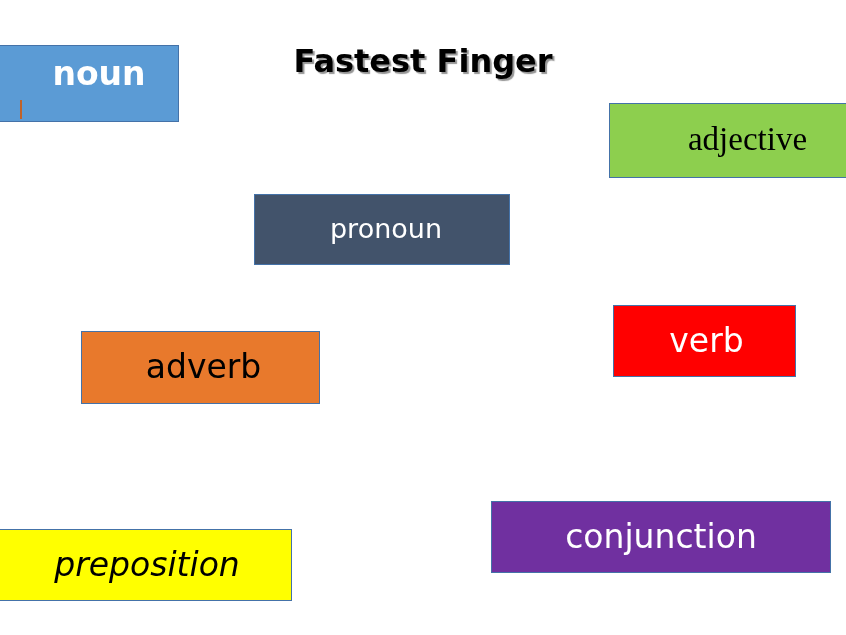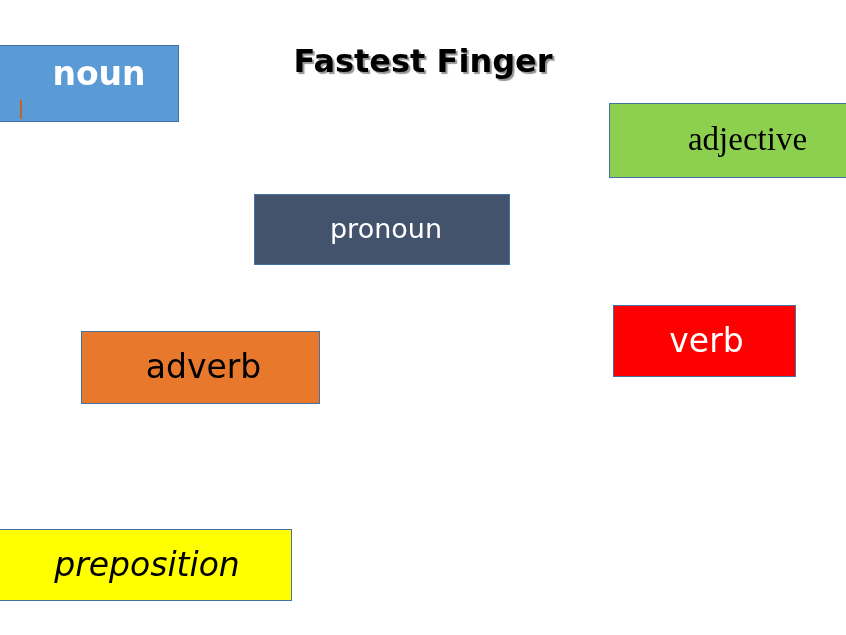--- a/index.html
+++ b/index.html
@@ -120,18 +120,21 @@
   </div>
 
   <div class="word-card" id="card-verb">
     <span class="card-label">verb</span>
   </div>
 
   <div class="word-card" id="card-adverb">
     <span class="card-label">adverb</span>
   </div>
 
+  <div class="word-card" id="card-conjunction">
+    <span class="card-label">conjunction</span>
+  </div>
 
   <div class="word-card" id="card-preposition">
     <span class="card-label">preposition</span>
   </div>
 
 </div>
 
 </body></html>

